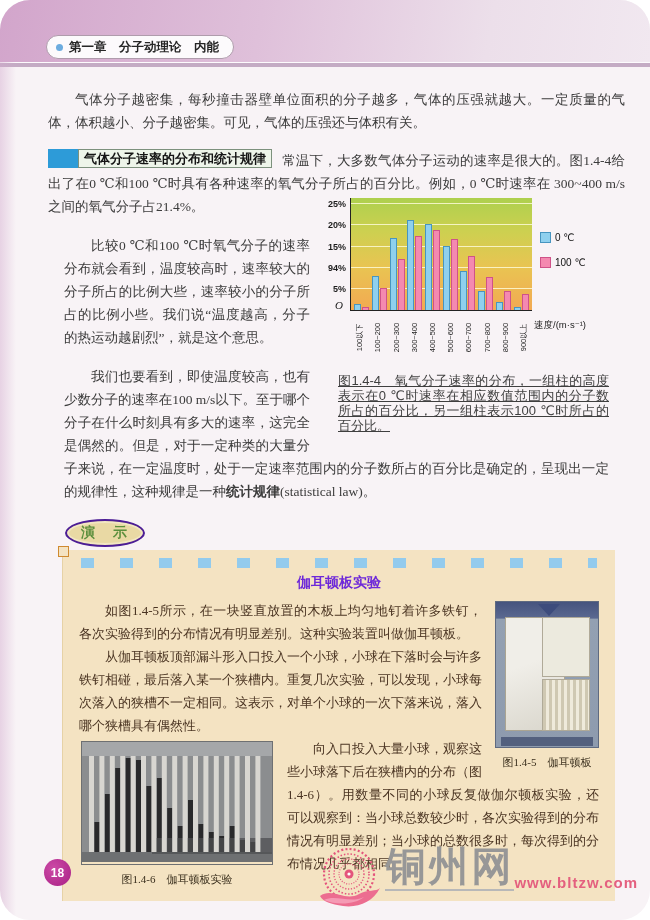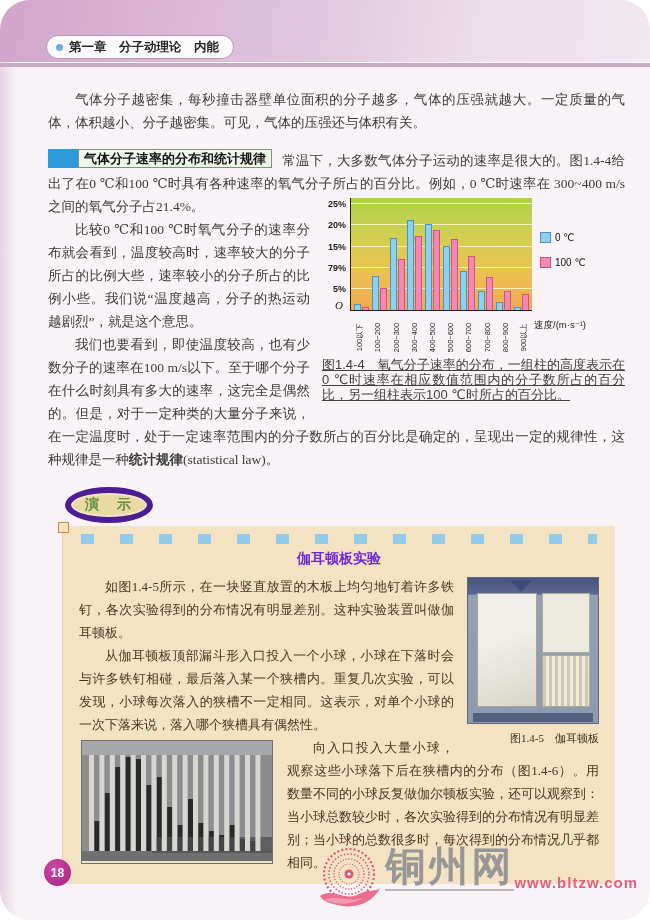--- a/index.html
+++ b/index.html
@@ -14,21 +14,21 @@
   .band-line{height:4px;background:#c4abc4;border-top:1px solid #fdfbfd;}
   .chapter-pill{position:absolute;left:46px;top:35px;height:22px;display:inline-flex;align-items:center;
         gap:6px;padding:0 14px 0 9px;background:#fcfafc;border:1px solid #af9cac;border-radius:12px;
         font-family:"Liberation Sans","DejaVu Sans",sans-serif;font-weight:bold;font-size:12.5px;color:#262626;}
   .pill-dot{width:7px;height:7px;border-radius:50%;background:#6cacdf;}
 
   
   .content{padding:21px 25px 0 48px;font-size:13.5px;line-height:23px;text-align:justify;}
   .para{margin:0;text-indent:2em;}
   .para.first{margin-bottom:15px;}
-  .flow p{margin:0;text-indent:2em;}
+  .flow p{margin:16px;text-indent:2em;}
 
   .sec-chip{display:inline-flex;align-items:stretch;margin-right:10px;vertical-align:-3px;}
   .chip-blue{width:30px;background:#2d9bd8;display:inline-block;}
   .chip-text{border:1px solid #7d917d;background:#eef5ea;padding:0 5px;line-height:17px;height:17px;
         font-family:"Liberation Sans","DejaVu Sans",sans-serif;font-weight:bold;font-size:13px;color:#151515;}
 
   
   .chart-block{float:right;width:303px;margin:3px 0 8px 12px;}
   .chart-grid{display:flex;}
   .ycol{flex:none;width:28px;position:relative;height:112px;
@@ -54,36 +54,36 @@
   .legend-swatch{width:9px;height:9px;border:1px solid;flex:none;}
   .xunit{position:absolute;top:115px;left:2px;font-size:9.5px;color:#222;white-space:nowrap;}
   .fig-caption{margin:4px 0 0;font-family:"Liberation Sans","DejaVu Sans",sans-serif;
         font-size:13px;line-height:15px;color:#3f3f3f;text-align:justify;text-indent:0 !important;text-decoration:underline;}
 
   .bold-term{font-weight:bold;}
 
   
   .demo-wrap{clear:both;margin:16px 35px 0 62px;position:relative;}
   .demo-badge{width:76px;height:24px;margin-left:3px;border-radius:50%;background:#e9d9a4;
-        border:6px solid #4c1d95;box-shadow:inset 0 0 0 2px #f2e7c2;color:#5b8f3c;
+        border:2px solid #4c1d95;box-shadow:inset 0 0 0 2px #f2e7c2;color:#5b8f3c;
         font-family:"Liberation Sans",sans-serif;font-weight:bold;font-size:14px;letter-spacing:2px;
         display:flex;align-items:center;justify-content:center;margin-bottom:3px;}
   .demo-box{position:relative;background:#f4e3c2;padding:4px 16px 10px;border-left:1px solid #e6d2a6;}
   .demo-box::before{content:'';position:absolute;left:-5px;top:-4px;width:9px;height:9px;
         border:1px solid #cf8a30;background:#f4e3c2;}
   .demo-box::after{content:'';display:block;clear:both;}
   .perforation{height:10px;margin:4px 2px 6px;
         background:repeating-linear-gradient(90deg,#93cbed 0 13px,transparent 13px 39px);}
   .demo-title{margin:2px 0 7px;text-align:center;font-family:"Liberation Sans",sans-serif;
         font-weight:bold;font-size:14px;color:#6d28d9;}
   .demo-text{font-size:13px;line-height:23px;color:#4a3422;text-align:justify;}
   .demo-text p{margin:0;text-indent:2em;}
 
   .figure{text-align:center;}
-  .fig5{float:right;width:132px;margin:2px 0 2px 13px;text-align:right;}
+  .fig5{float:right;width:104px;margin:2px 0 2px 13px;}
   .fig6{float:left;width:192px;margin:4px 14px 0 2px;}
   .fig-label{margin-top:3px;font-size:11px;color:#3a2f1d;font-family:"Liberation Serif",serif;}
 
   .photo5{position:relative;height:145px;border:1px solid #5f6a80;overflow:hidden;
         background:linear-gradient(180deg,#46547e 0%,#5a6890 11%,#93a0b2 12%,#8e9bae 100%);}
   .funnel{position:absolute;left:42px;top:2px;width:0;height:0;
         border-left:11px solid transparent;border-right:11px solid transparent;border-top:12px solid #3d4c7c;}
   .p5-left{position:absolute;left:9px;top:15px;width:58px;height:112px;
         background:linear-gradient(160deg,#f0eee8 40%,#d9d6cc 100%);border:1px solid #aaa492;}
   .p5-rt{position:absolute;right:8px;top:15px;width:46px;height:58px;background:#eceade;border:1px solid #b0aa98;}
@@ -124,21 +124,21 @@
       <span class="sec-chip">
         <span class="chip-blue"></span>
         <span class="chip-text">气体分子速率的分布和统计规律</span>
       </span><span>常温下，大多数气体分子运动的速率是很大的。图1.4-4给出了在0 ℃和100 ℃时具有各种速率的氧气分子所占的百分比。例如，0 ℃时速率在</span>
 
       
       <div class="chart-block">
         <div class="chart-grid">
           <div class="ycol">
               <div class="ylab" style="bottom: 18.8679%;">5%</div>
-              <div class="ylab" style="bottom: 37.7358%;">79%</div>
+              <div class="ylab" style="bottom: 37.7358%;">94%</div>
               <div class="ylab" style="bottom: 56.6038%;">15%</div>
               <div class="ylab" style="bottom: 75.4717%;">20%</div>
               <div class="ylab" style="bottom: 94.3396%;">25%</div>
               <div class="origin">O</div>
             </div>
           <div class="plotcol">
             <div class="plot">
                 <div class="gridline" style="bottom: 94.3396%;"></div>
                 <div class="gridline" style="bottom: 75.4717%;"></div>
                 <div class="gridline" style="bottom: 56.6038%;"></div>
@@ -303,20 +303,21 @@
                 <rect x="111.0" y="14" width="5" height="96"></rect>
                   <rect x="121.4" y="14" width="5" height="96"></rect>
                 <rect x="131.8" y="14" width="5" height="96"></rect>
                   <rect x="142.2" y="14" width="5" height="96"></rect>
                 <rect x="152.6" y="14" width="5" height="96"></rect>
                   <rect x="163.0" y="14" width="5" height="96"></rect>
                 <rect x="173.4" y="14" width="5" height="96"></rect>
               </g>
             </svg>
           </div>
+          <div class="fig-label">图1.4-6　伽耳顿板实验</div>
         </div>
 
         <p>向入口投入大量小球，观察这些小球落下后在狭槽内的分布（图1.4-6）。用数量不同的小球反复做伽尔顿板实验，还可以观察到：当小球总数较少时，各次实验得到的分布情况有明显差别；当小球的总数很多时，每次得到的分布情况几乎都相同。</p>
       </div>
     </div>
   </div>
 
   <div class="page-num">18</div>
 
   <div class="watermark">

